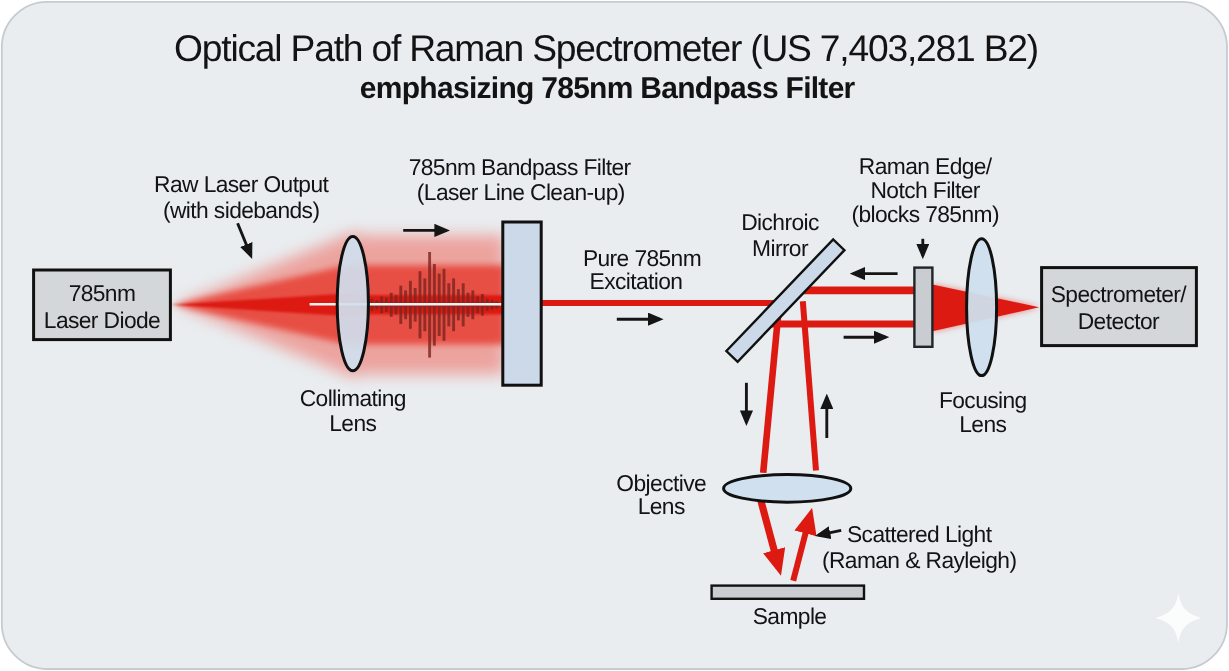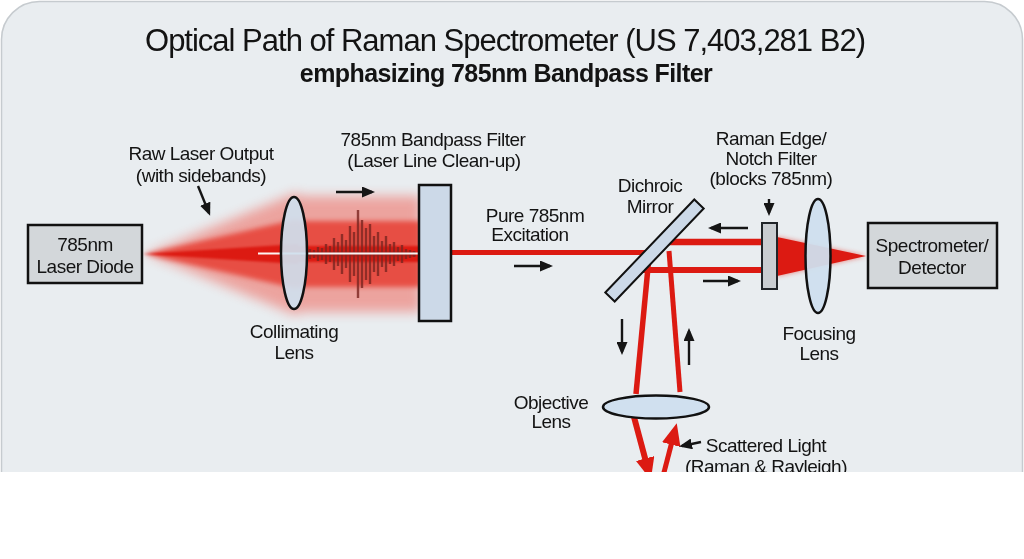--- a/index.html
+++ b/index.html
@@ -1,16 +1,16 @@
 <!DOCTYPE html>
 <html><head>
 <meta charset="utf-8">
 <style>
   html,body { margin:0; padding:0; background:#ffffff; }
-  .stage { width:1024px; height:472px; position:relative; overflow:hidden;
+  .stage { width:1024px; height:559px; position:relative; overflow:hidden;
            font-family:"Liberation Sans", sans-serif; }
   svg { display:block; }
   text { fill:#131313; font-family:"Liberation Sans", sans-serif; }
   .lbl  { font-size:19px; letter-spacing:-0.5px; }
   .boxlbl { font-size:19px; letter-spacing:-0.5px; }
   .title1 { font-size:31px; letter-spacing:-1px; }
   .title2 { font-size:25px; font-weight:bold; letter-spacing:-0.6px; }
   .blur6  { filter: blur(6px); }
   .blur25 { filter: blur(2.5px); }
   .blur1  { filter: blur(1px); }

